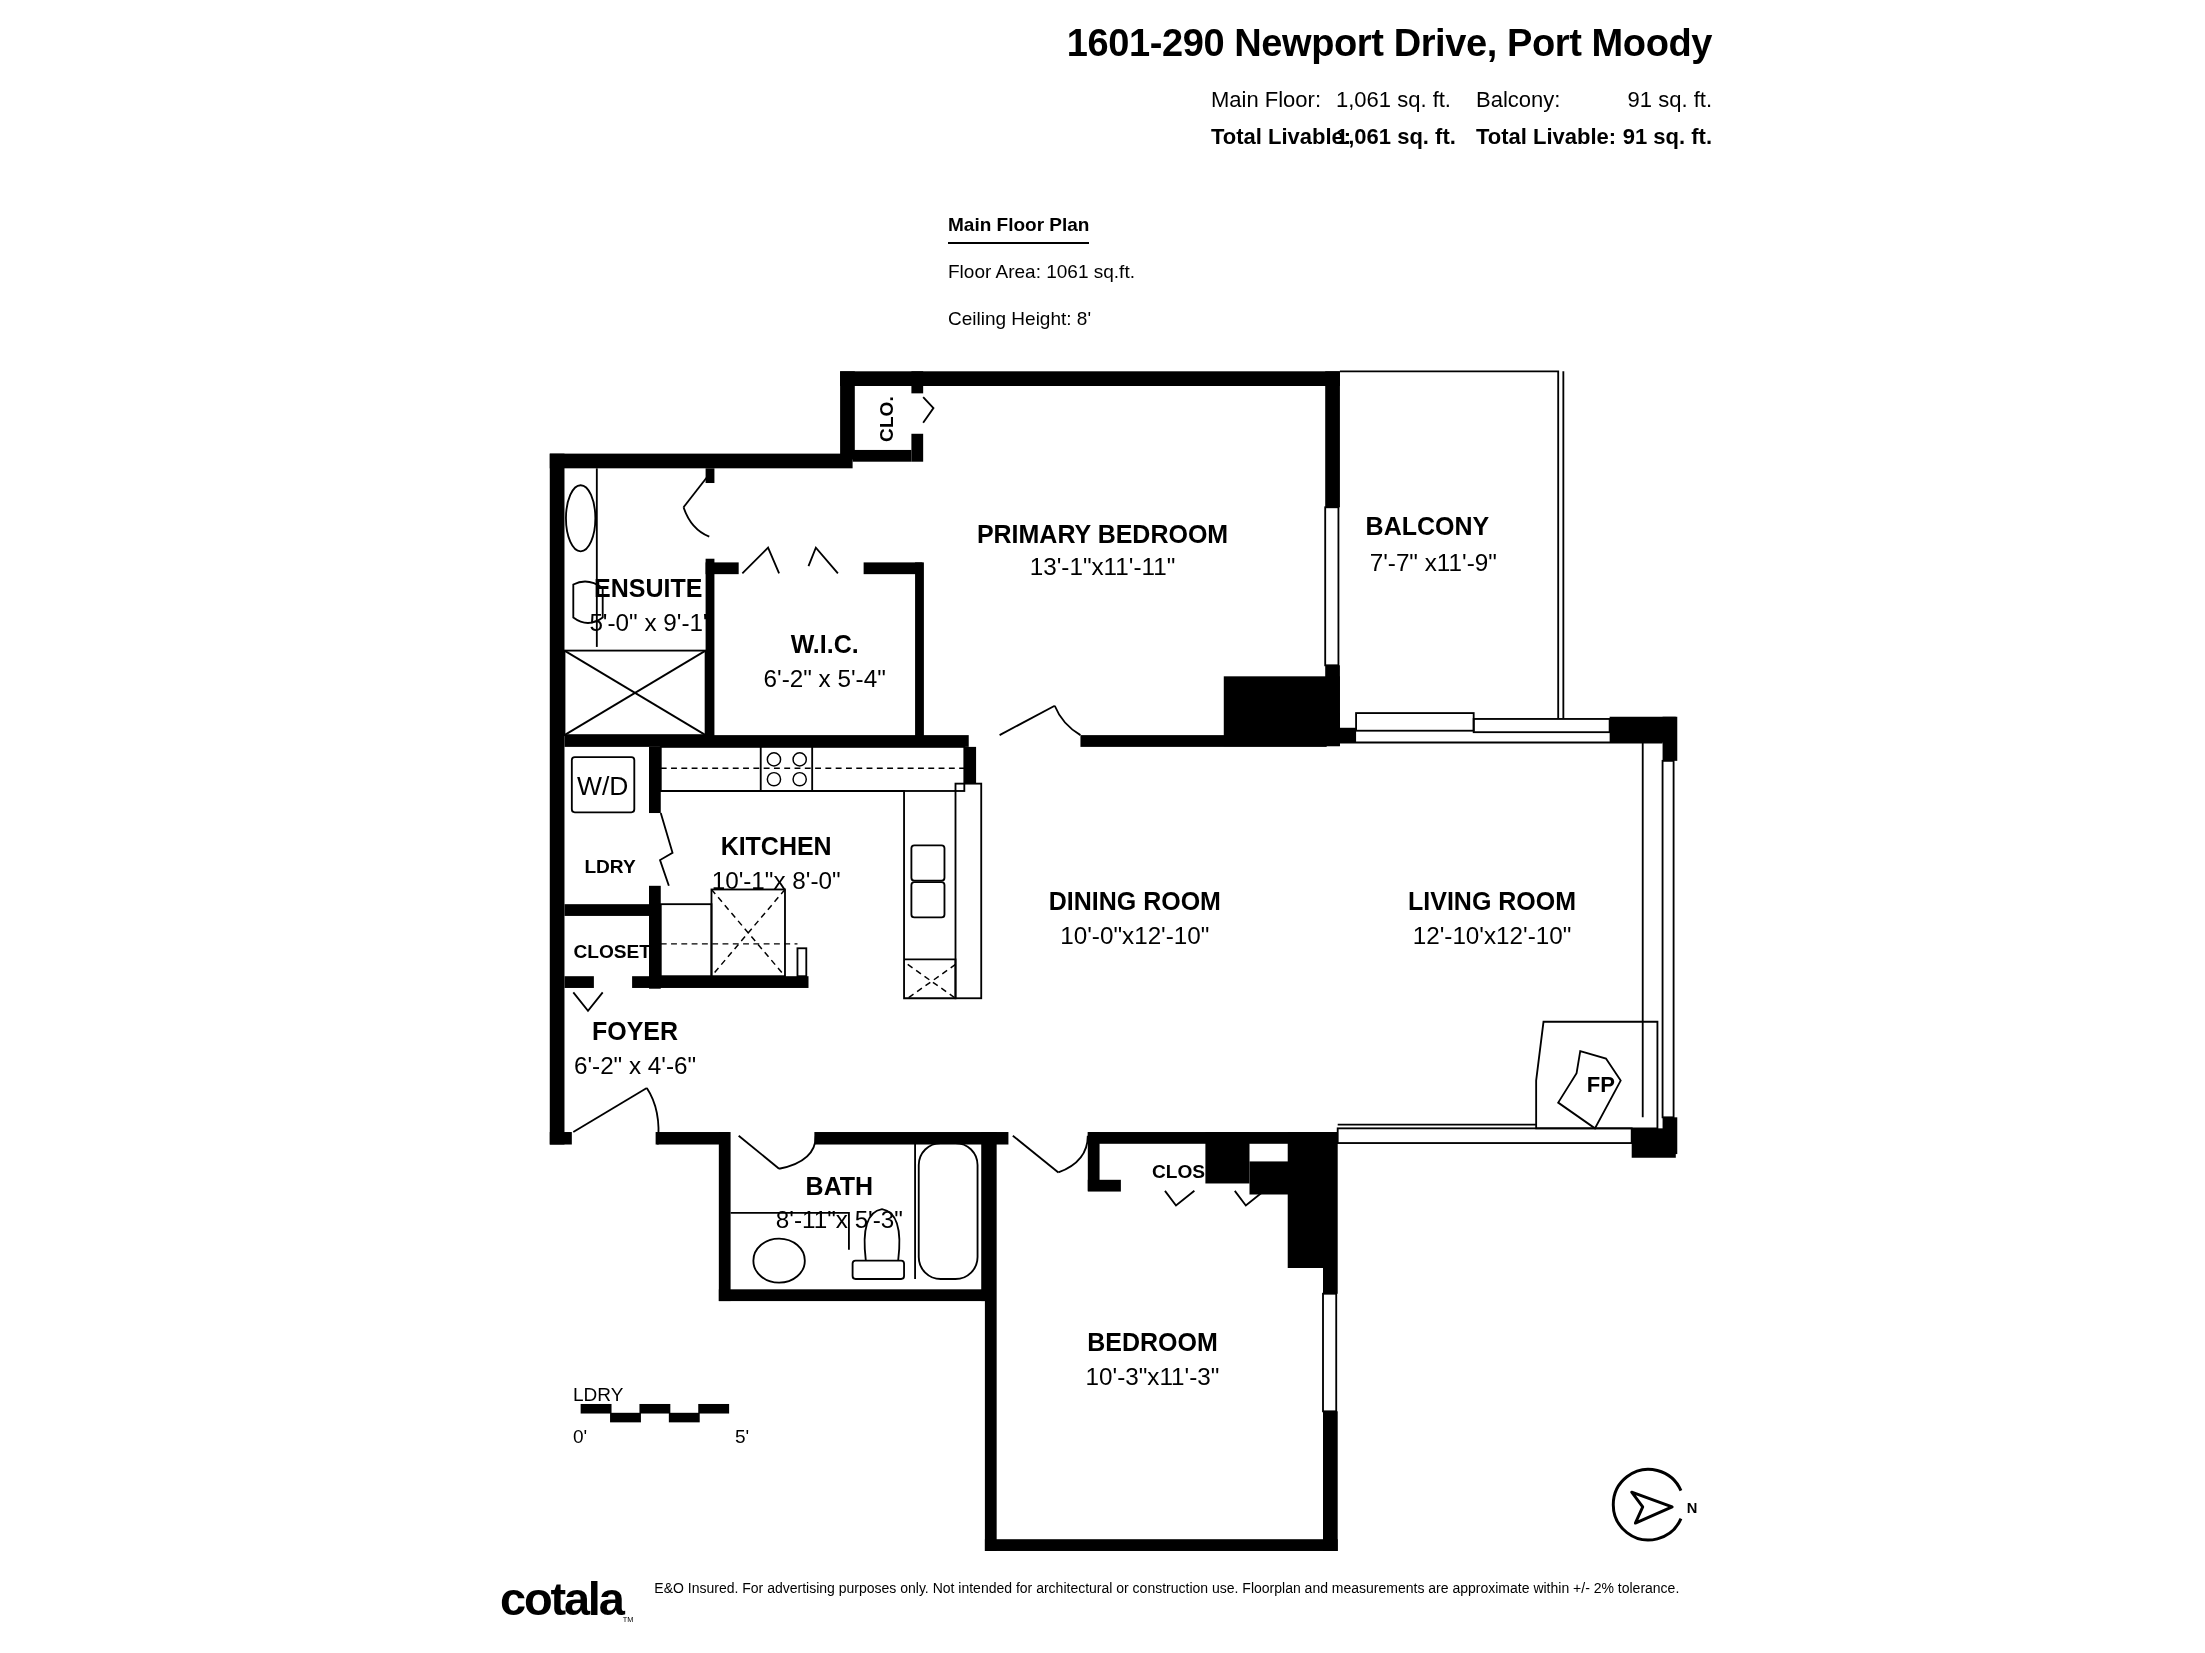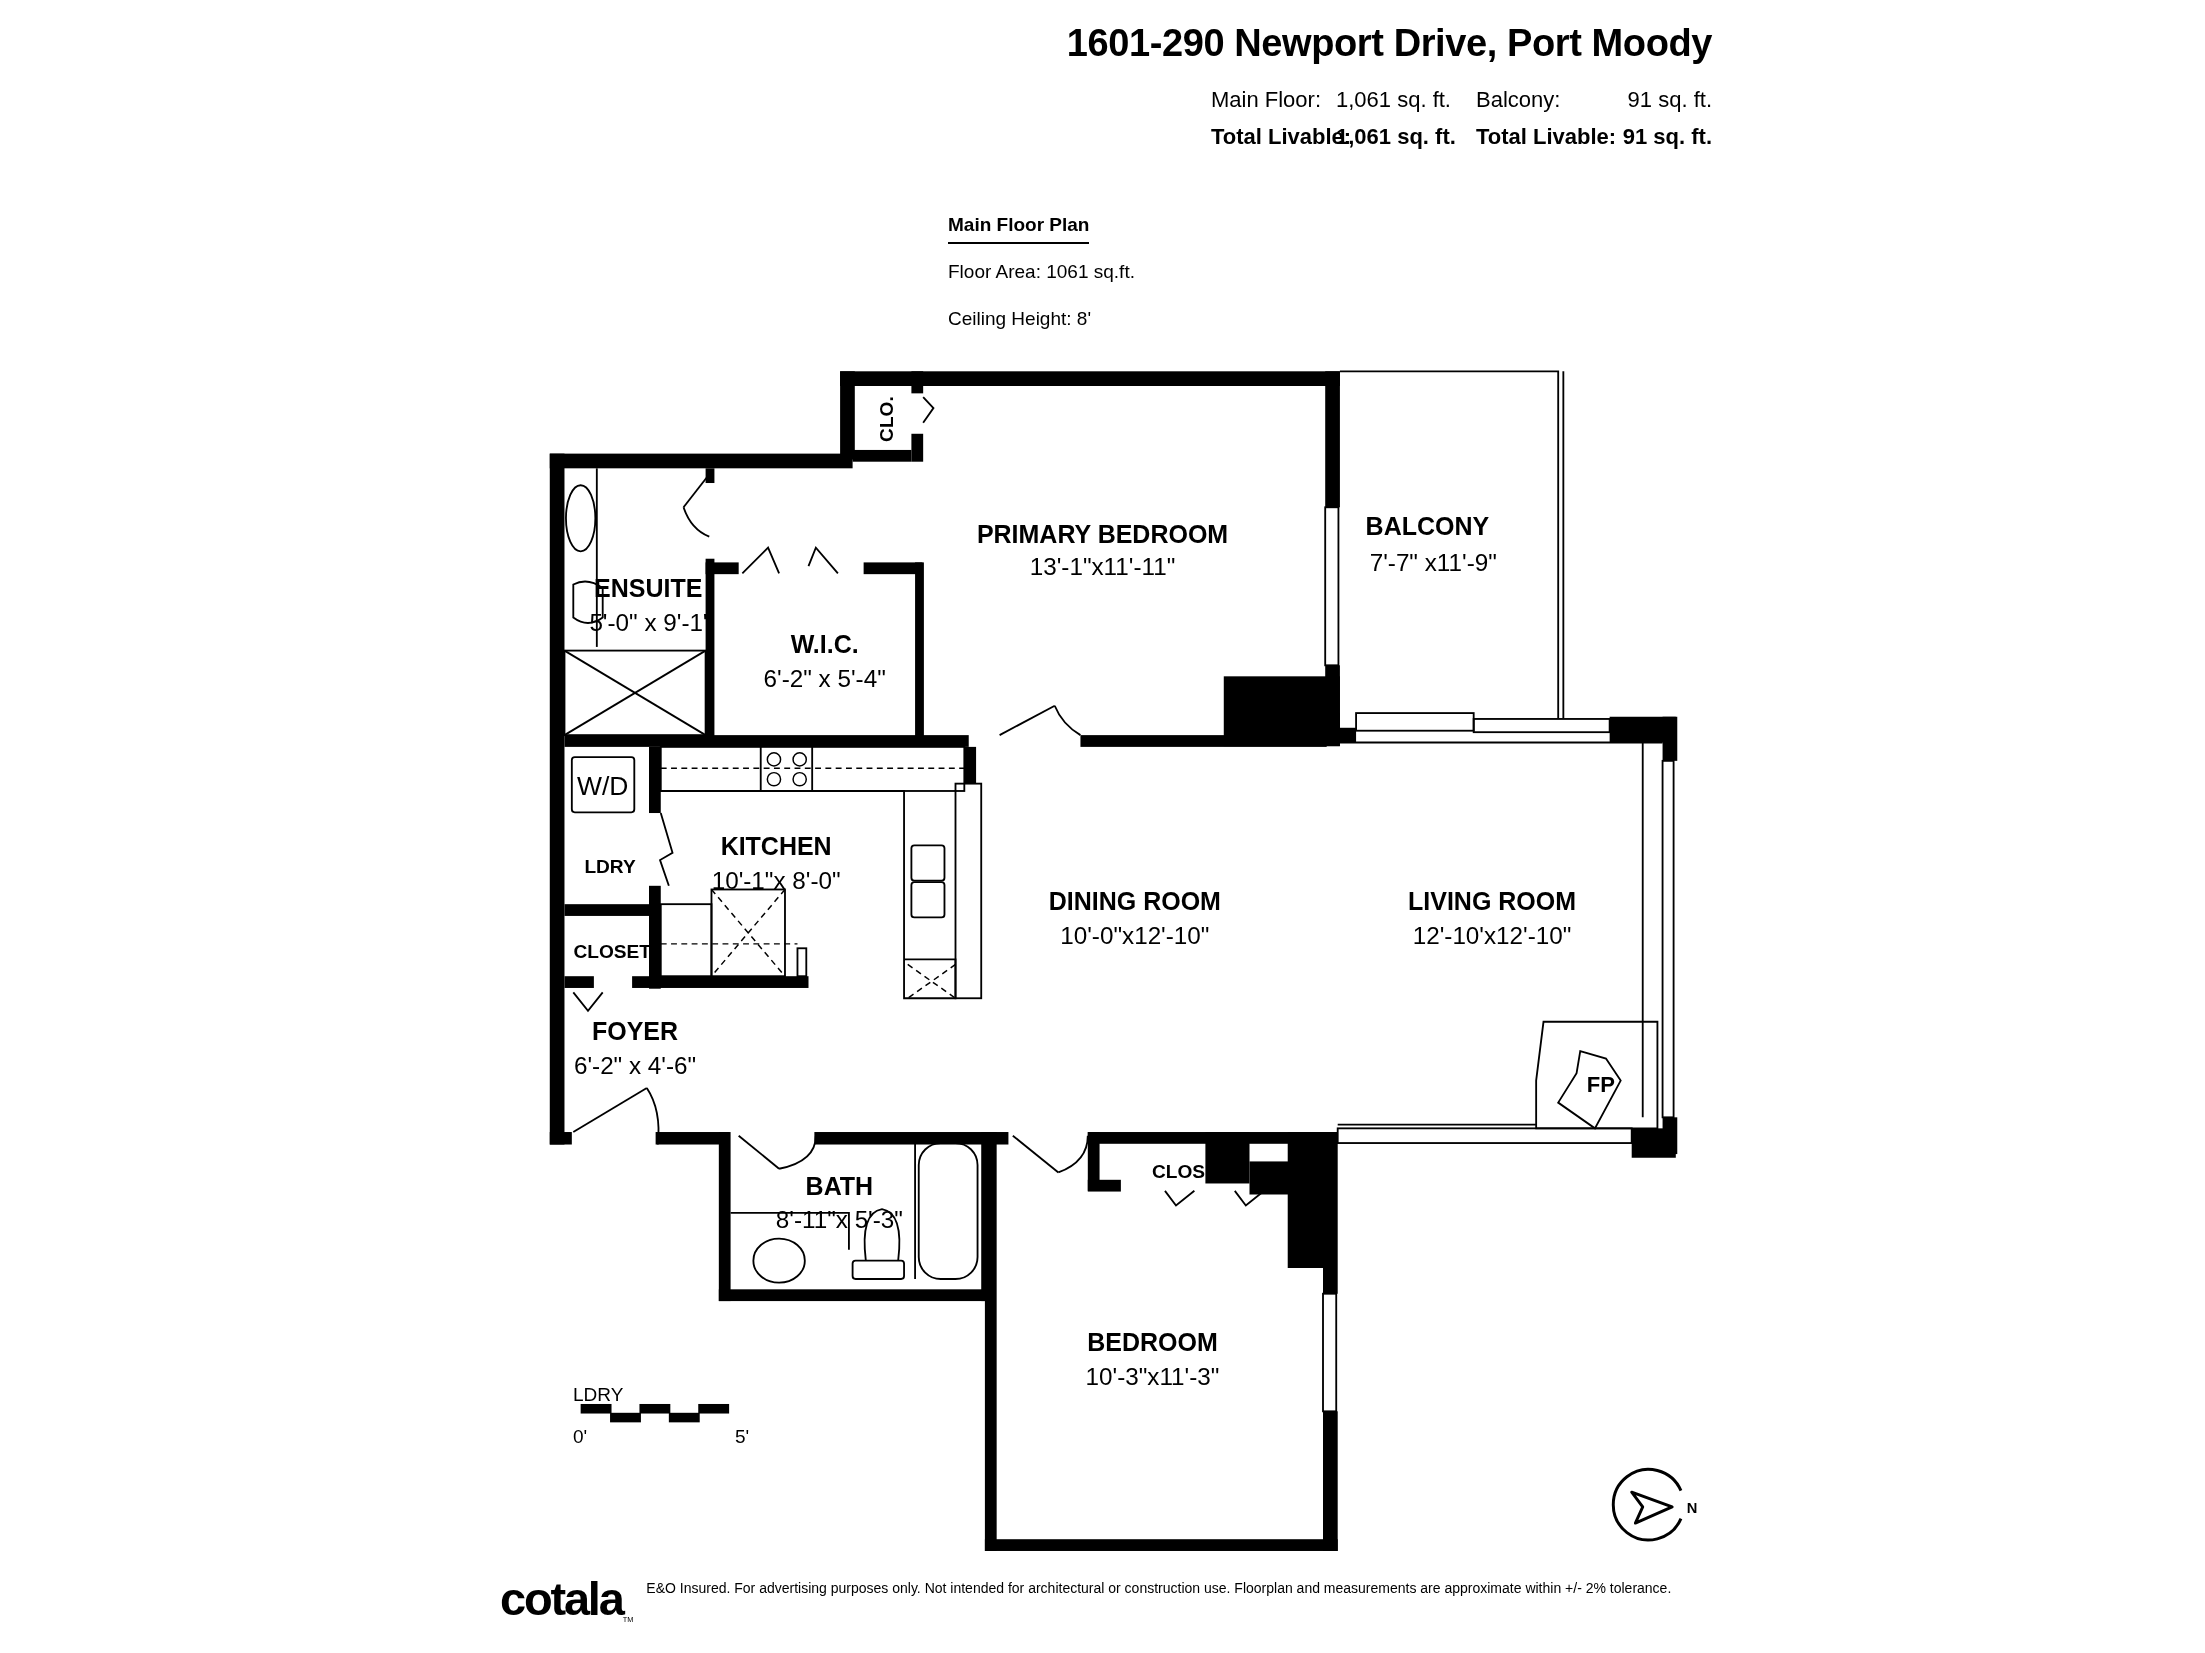--- a/index.html
+++ b/index.html
@@ -11,21 +11,21 @@
   .stats .c { display: inline-block; text-align: left; white-space: nowrap; }
   .stats .l1 { width: 125px; } .stats .v1 { width: 140px; } .stats .l2 { width: 140px; } .stats .v2 { width: 96px; text-align: right; }
   .stats .b { font-weight: bold; }
   .plan-title { position: absolute; left: 948px; top: 201px; font-size: 19px; line-height: 47px; }
   .plan-title .t { font-weight: bold; border-bottom: 2.2px solid #000; display: inline-block; line-height: 34px; }
   svg.plan { position: absolute; left: 0; top: 0; }
   .room-name { font-family: "Liberation Sans", sans-serif; font-weight: bold; font-size: 34px; text-anchor: middle; }
   .room-dim { font-family: "Liberation Sans", sans-serif; font-size: 33px; text-anchor: middle; }
   .footer { position: absolute; left: 500px; top: 1573px; display: flex; align-items: flex-end; }
   .logo { font-size: 47px; font-weight: bold; letter-spacing: -2.2px; line-height: 51px; }
-  .tm { font-size: 7.4px; margin-right: 13px; }
+  .tm { font-size: 7.4px; margin-right: 21px; }
   .disclaimer { font-size: 14px; margin-bottom: 28px; white-space: nowrap; text-align: right; }
 </style>
 </head>
 <body>
 
 <div class="header">
   <div class="addr">1601-290 Newport Drive, Port Moody</div>
   <div class="stats">
     <div class="row">
       <span class="c l1">Main Floor:</span>

